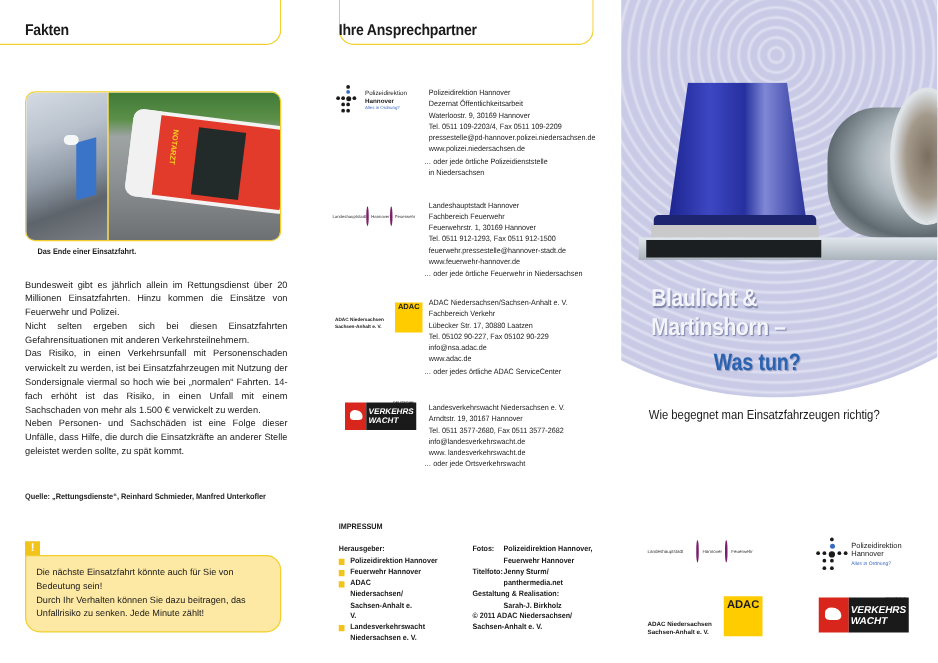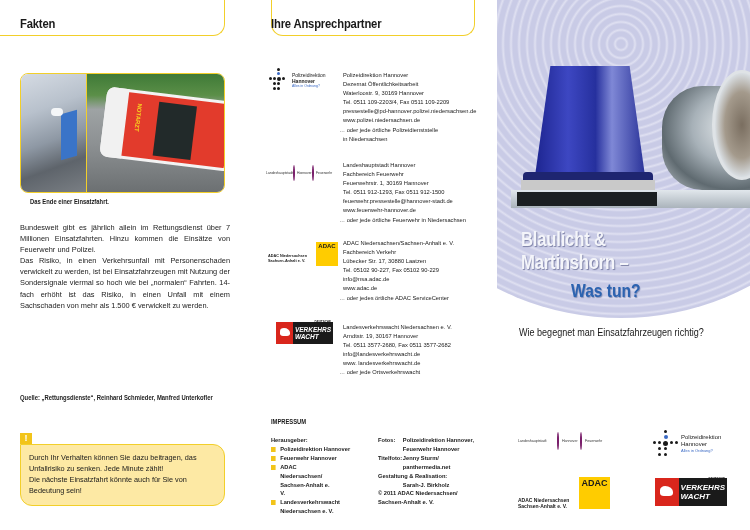--- a/index.html
+++ b/index.html
@@ -146,29 +146,31 @@
     <div class="van">
         <div class="front"></div>
         <div class="txt">NOTARZT</div>
         <div class="win"></div>
       </div>
   </div>
 </div>
 <div class="caption">Das Ende einer Einsatzfahrt.</div>
 
 <div class="body-text">
-  <p>Bundesweit gibt es jährlich allein im Rettungsdienst über 7 Millionen Einsatzfahrten. Hinzu kommen die Einsätze von Feuerwehr und Polizei.</p>
+  <p>Bundesweit gibt es jährlich allein im Rettungsdienst über 20 Millionen Einsatzfahrten. Hinzu kommen die Einsätze von Feuerwehr und Polizei.</p>
+  <p>Nicht selten ergeben sich bei diesen Einsatzfahrten Gefahrensituationen mit anderen Verkehrsteilnehmern.</p>
   <p>Das Risiko, in einen Verkehrsunfall mit Personenschaden verwickelt zu werden, ist bei Einsatzfahrzeugen mit Nutzung der Sondersignale viermal so hoch wie bei „normalen“ Fahrten. 14-fach erhöht ist das Risiko, in einen Unfall mit einem Sachschaden von mehr als 1.500 € verwickelt zu werden.</p>
+  <p>Neben Personen- und Sachschäden ist eine Folge dieser Unfälle, dass Hilfe, die durch die Einsatzkräfte an anderer Stelle geleistet werden sollte, zu spät kommt.</p>
 </div>
 <div class="source">Quelle: „Rettungsdienste“, Reinhard Schmieder, Manfred Unterkofler</div>
 
 <div class="alert-badge">!</div>
 <div class="alert-box">
+  <p>Die nächste Einsatzfahrt könnte auch für Sie von Bedeutung sein!</p>
   <p>Durch Ihr Verhalten können Sie dazu beitragen, das Unfallrisiko zu senken. Jede Minute zählt!</p>
-  <p>Die nächste Einsatzfahrt könnte auch für Sie von Bedeutung sein!</p>
 </div>
 
 <div class="hdr-box mid"></div>
 <div class="hdr-title" style="left:271px;top:17px;">Ihre Ansprechpartner</div>
 
 <div class="logo-pd">
   <div class="dots">
     <div class="dot" style="left:9px;top:0;"></div>
     <div class="dot blue" style="left:9px;top:4px;"></div>
     <div class="dot" style="left:1px;top:9px;"></div>

